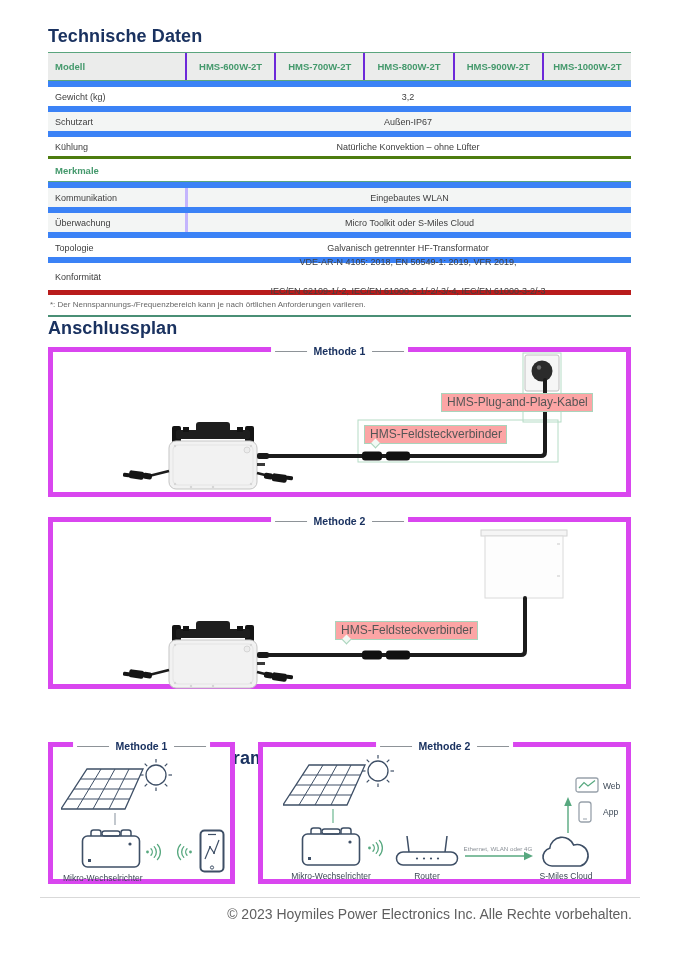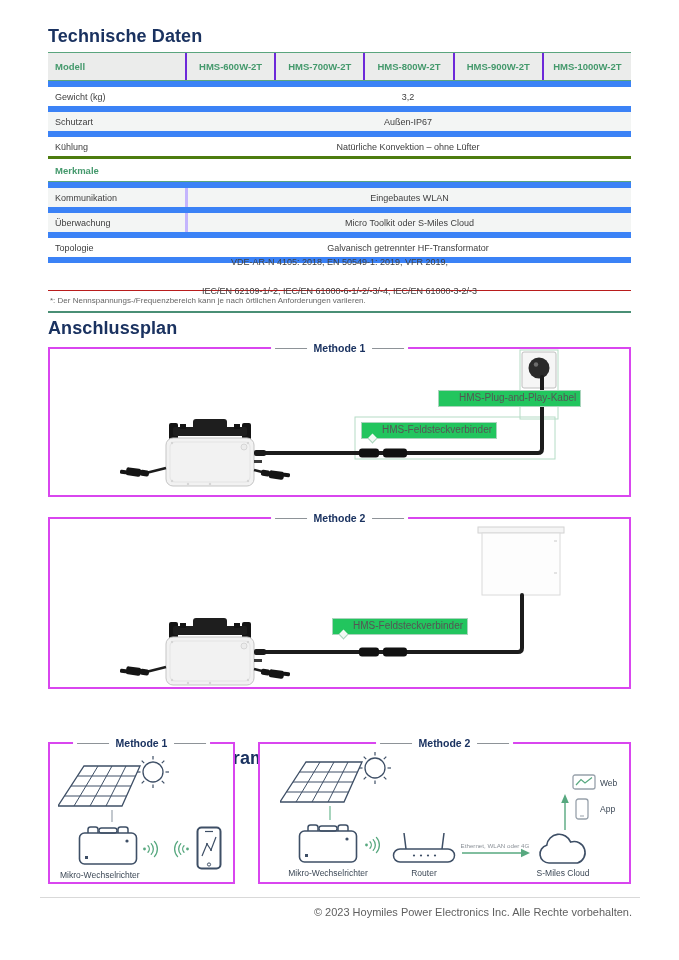--- a/index.html
+++ b/index.html
@@ -22,44 +22,44 @@
   .d-row { height:25px; border-top:6px solid #3b82f6; }
   .d-row:first-of-type { border-top:none; }
   .d-row .val { flex:1; display:flex; align-items:center; justify-content:center; text-align:center; }
   .striped { background:#f3f5f4; }
   .gapped { background:#c4b5fd; }
   .gapped .lbl-col { background:#f3f5f4; }
   .gapped .val { background:#f3f5f4; margin-left:3px; }
   .sec-row { height:26px; border-top:3px solid #4d7c0f; border-bottom:1px solid #5aa57e; color:#44996c; font-weight:bold; font-size:9.5px; display:flex; align-items:center; padding-left:7px; }
   .tall { height:33px; }
   .val-2l { flex:1; display:flex; flex-direction:column; align-items:center; justify-content:center; line-height:1.35;gap:16px; }
-  .footnote { border-top:1px solid #b91c1c; border-bottom:2px solid #4a8f75; padding:5px 2px 6px 2px; font-size:8px; color:#666; }
+  .footnote { border-top:5px solid #b91c1c; border-bottom:2px solid #4a8f75; padding:5px 2px 6px 2px; font-size:8px; color:#666; }
 
   
-  .mbox { position:absolute; background:#fff; border:2px solid #d946ef; }
+  .mbox { position:absolute; background:#fff; border:5px solid #d946ef; }
   .legend { position:absolute; top:-7px; left:50%; transform:translateX(-50%); background:#fff; padding:0 4px; display:flex; align-items:center; gap:7px; font-size:10.5px; font-weight:bold; color:#1a3260; white-space:nowrap; }
   .legend::before, .legend::after { content:""; width:32px; height:1px; background:#8e9398; display:block; }
   #box-m1 { left:48px; top:347px; width:583px; height:150px; }
   #box-m2 { left:48px; top:517px; width:583px; height:172px; }
   #box-k1 { left:48px; top:742px; width:187px; height:142px; }
   #box-k2 { left:258px; top:742px; width:373px; height:142px; }
   .mbox svg { display:block; }
 
-  .tag { position:absolute; font-size:10px; color:#555; background:#22c55e; border:1px solid #a9d4bc; padding:1px 4px 2px 20px; white-space:nowrap; line-height:1.2; }
+  .tag { position:absolute; font-size:12px; color:#555; background:#fca5a5; border:1px solid #a9d4bc; padding:1px 4px 2px 5px; white-space:nowrap; line-height:1.2; }
   .tag.pointer::after { content:""; position:absolute; left:7px; bottom:-4px; width:6px; height:6px; background:#f2f9f4; border-right:1px solid #a9d4bc; border-bottom:1px solid #a9d4bc; transform:rotate(45deg); }
   #tag-ppk { left:388px; top:41px; }
   #tag-fsv1 { left:311px; top:73px; }
   #tag-fsv2 { left:282px; top:99px; }
 
   .diagram-label { font-size:8.5px; fill:#3c4856; }
   .link-label { font-size:6.2px; fill:#8a9097; }
 
   
   .footer-rule { position:absolute; left:40px; top:897px; width:600px; height:1px; background:#d9d9d9; }
-  .footer-text { position:absolute; right:47px; top:906px; font-size:11px; color:#5f5f5f; }
+  .footer-text { position:absolute; right:47px; top:906px; font-size:14px; color:#5f5f5f; }
 </style>
 </head>
 <body>
 
 <svg width="0" height="0" style="position:absolute" aria-hidden="true">
   <defs>
 
     <symbol id="sym-microinverter" viewBox="0 0 170 80">
       <rect x="49" y="11" width="9" height="17" rx="2" fill="#141414"></rect>
       <rect x="122" y="11" width="9" height="17" rx="2" fill="#141414"></rect>
@@ -203,20 +203,21 @@
     </div>
     <div class="t-row d-row gapped">
       <div class="lbl-col">Überwachung</div>
       <div class="val">Micro Toolkit oder S-Miles Cloud</div>
     </div>
     <div class="t-row d-row">
       <div class="lbl-col">Topologie</div>
       <div class="val">Galvanisch getrennter HF-Transformator</div>
     </div>
     <div class="t-row d-row tall">
+      <div class="lbl-col">Konformität</div>
       <div class="val-2l">
         <div>VDE-AR-N 4105: 2018, EN 50549-1: 2019, VFR 2019,</div>
         <div>IEC/EN 62109-1/-2, IEC/EN 61000-6-1/-2/-3/-4, IEC/EN 61000-3-2/-3</div>
       </div>
     </div>
 
     <div class="footnote">*: Der Nennspannungs-/Frequenzbereich kann je nach örtlichen Anforderungen variieren.</div>
   </div>
 
   <div class="h-title" id="title-anschluss">Anschlussplan</div>

